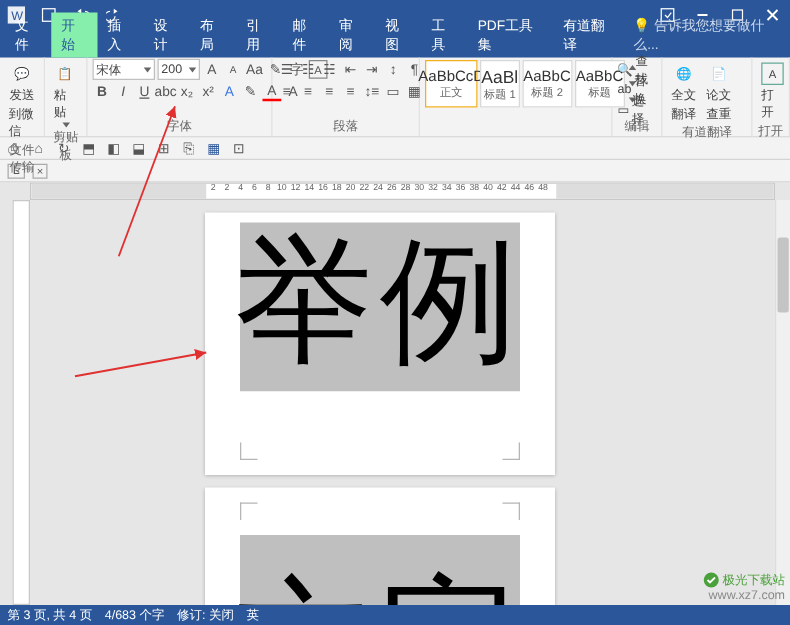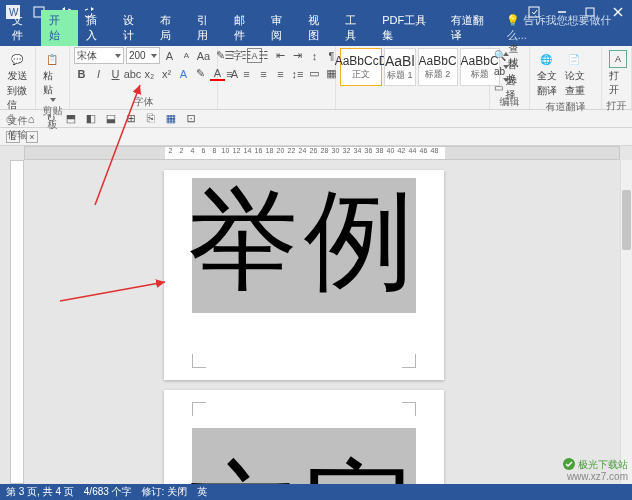--- a/index.html
+++ b/index.html
@@ -197,20 +197,21 @@
       <div class="smallrow">
         <span class="ribic">≡</span>
         <span class="ribic">≡</span>
         <span class="ribic">≡</span>
         <span class="ribic">≡</span>
         <span class="ribic">↕≡</span>
         <span class="ribic">▭</span>
         <span class="ribic">▦</span>
       </div>
     </div>
+    <div class="group-label">段落</div>
   </div>
   <div class="group" style="flex:1;min-width:150px">
     <div class="group-body">
       <div class="stylebox" style="border-color:#f2b01e">
           <span class="sample">AaBbCcD</span>
           <span>正文</span>
         </div>
       <div class="stylebox">
           <span class="sample" style="font-size:14px">AaBl</span>
           <span>标题 1</span>

